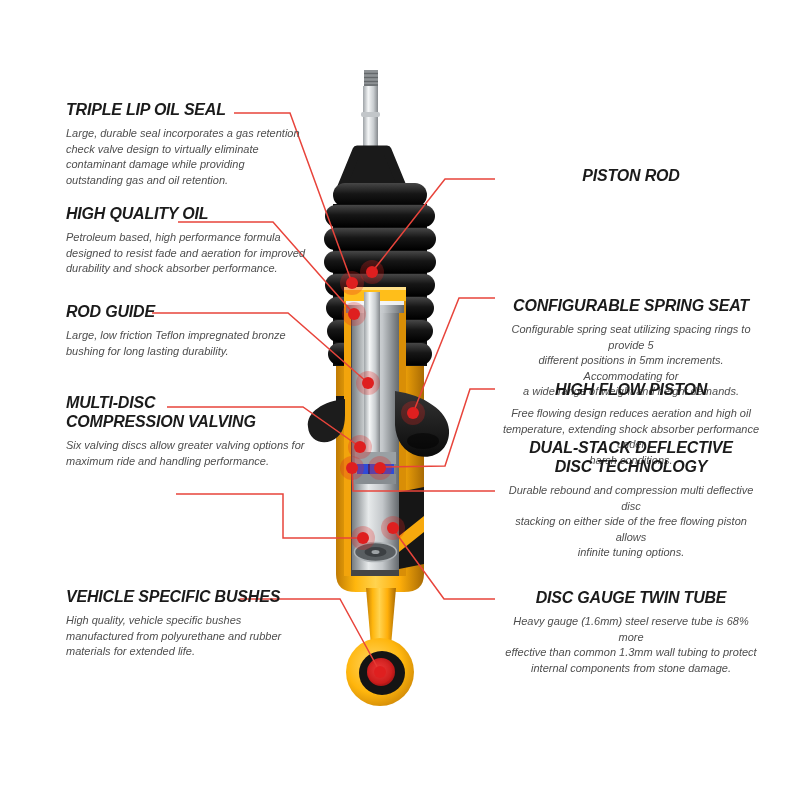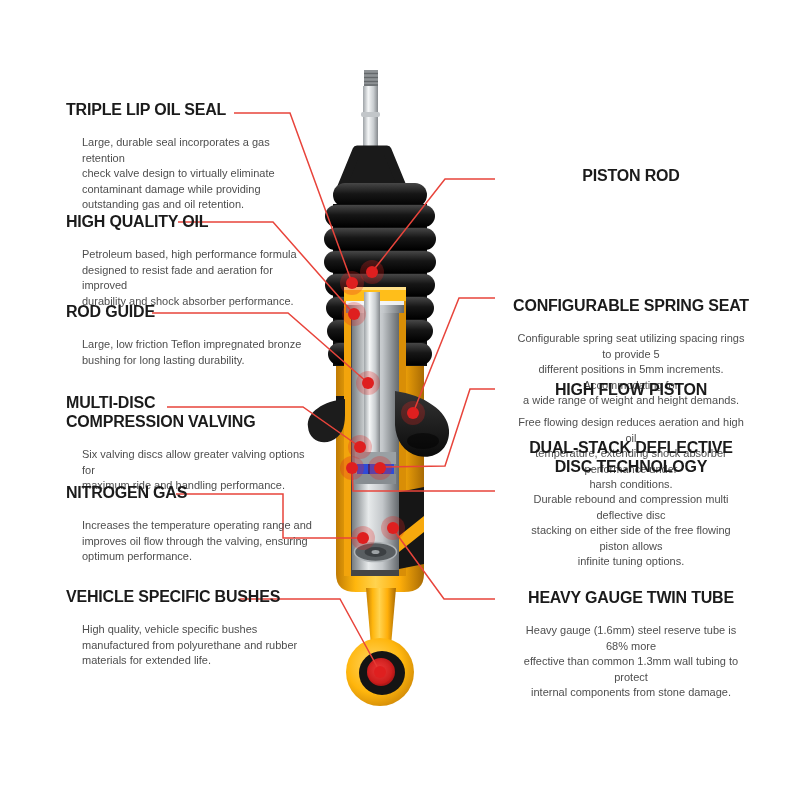--- a/index.html
+++ b/index.html
@@ -1,32 +1,32 @@
 <!DOCTYPE html>
 <html><head>
 <meta charset="utf-8">
 <style>
   html,body{margin:0;padding:0;}
   body{
     width:800px;height:800px;background:#ffffff;position:relative;overflow:hidden;
     font-family:"Liberation Sans","DejaVu Sans",sans-serif;
   }
-  #stage{position:absolute;left:0;top:0;width:656px;height:800px;}
+  #stage{position:absolute;left:0;top:0;width:656px;height:800px;font-style:italic;}
   #art{position:absolute;left:0;top:0;width:800px;height:800px;}
   .callout{position:absolute;z-index:5;}
   .callout h3{
     margin:0 0 7px 0;font-size:16px;line-height:19px;font-weight:bold;color:#1b1b1b;
     letter-spacing:-0.2px;white-space:pre-line;
   }
   .callout p{
-    margin:16px;font-size:11px;line-height:15.5px;color:#4e4e4e;white-space:pre-line;
+    margin:0;font-size:11px;line-height:15.5px;color:#4e4e4e;white-space:pre-line;
   }
   .callout.left{width:262px;left:66px;}
   .callout.right{width:262px;left:500px;text-align:center;}
-  .cl-0{top:100px}.cl-1{top:212px}.cl-2{top:302px}.cl-3{top:393px}.cl-4{top:483px}.cl-5{top:587px}
+  .cl-0{top:100px}.cl-1{top:204px}.cl-2{top:302px}.cl-3{top:393px}.cl-4{top:483px}.cl-5{top:587px}
   .cr-0{top:166px}.cr-1{top:296px}.cr-2{top:380px}.cr-3{top:438px}.cr-4{top:588px}
 </style>
 </head>
 <body>
 
 <div id="stage">
 
 <svg id="art" viewBox="0 0 800 800" xmlns="http://www.w3.org/2000/svg">
   <defs>
     <linearGradient id="gRod" x1="0" y1="0" x2="1" y2="0">
@@ -227,26 +227,20 @@
     <h3>MULTI-DISC
 COMPRESSION VALVING</h3>
     <p>Six valving discs allow greater valving options for
 maximum ride and handling performance.</p>
   </div>
   <div class="callout left cl-2">
     <h3>ROD GUIDE</h3>
     <p>Large, low friction Teflon impregnated bronze
 bushing for long lasting durability.</p>
   </div>
-  <div class="callout left cl-4">
-    <h3>NITROGEN GAS</h3>
-    <p>Increases the temperature operating range and
-improves oil flow through the valving, ensuring
-optimum performance.</p>
-  </div>
   <div class="callout left cl-5">
     <h3>VEHICLE SPECIFIC BUSHES</h3>
     <p>High quality, vehicle specific bushes
 manufactured from polyurethane and rubber
 materials for extended life.</p>
   </div>
 
   <div class="callout right cr-0">
     <h3>PISTON ROD</h3>
   </div>
@@ -263,19 +257,19 @@
 harsh conditions.</p>
   </div>
   <div class="callout right cr-3">
     <h3>DUAL-STACK DEFLECTIVE
 DISC TECHNOLOGY</h3>
     <p>Durable rebound and compression multi deflective disc
 stacking on either side of the free flowing piston allows
 infinite tuning options.</p>
   </div>
   <div class="callout right cr-4">
-    <h3>HEAVY GAUGE TWIN TUBE</h3>
+    <h3>DISC GAUGE TWIN TUBE</h3>
     <p>Heavy gauge (1.6mm) steel reserve tube is 68% more
 effective than common 1.3mm wall tubing to protect
 internal components from stone damage.</p>
   </div>
 
 </div>
 
 </body></html>

